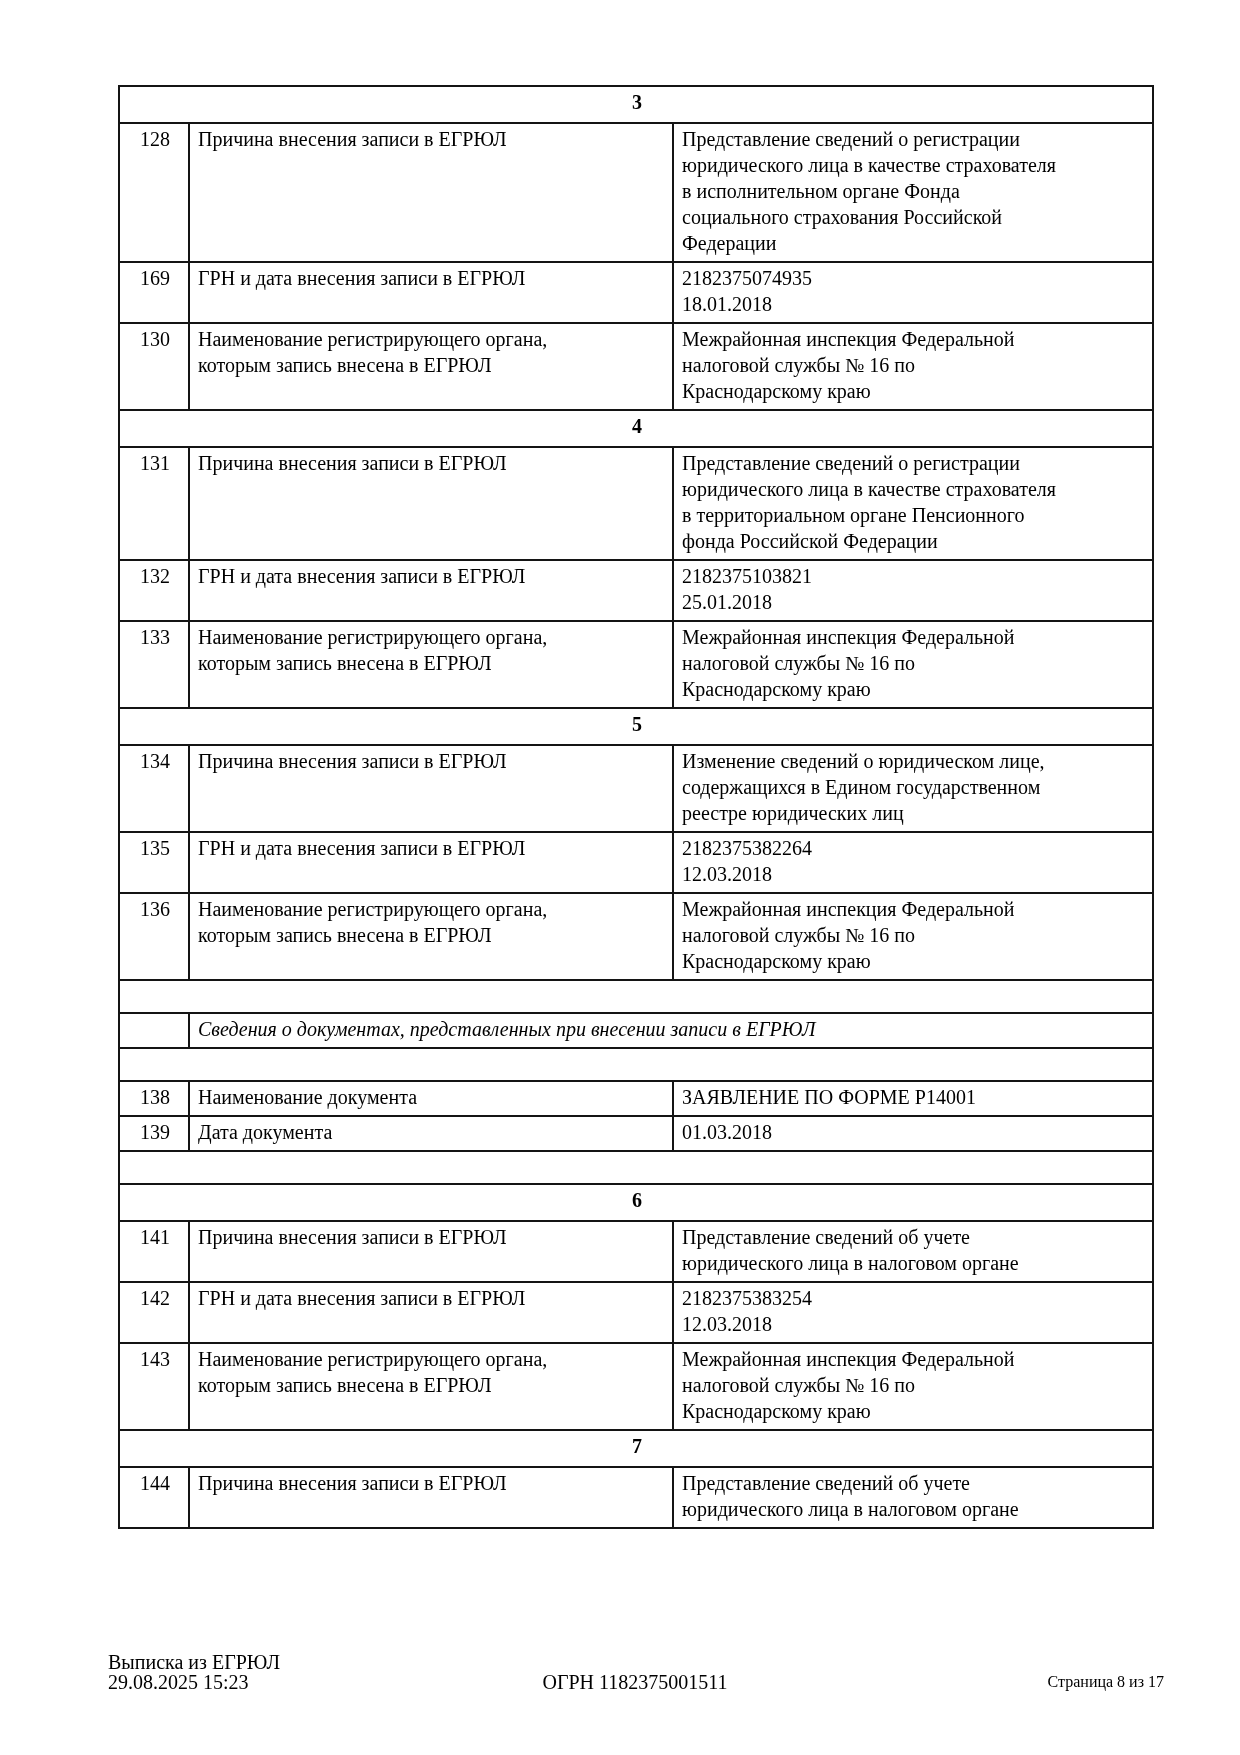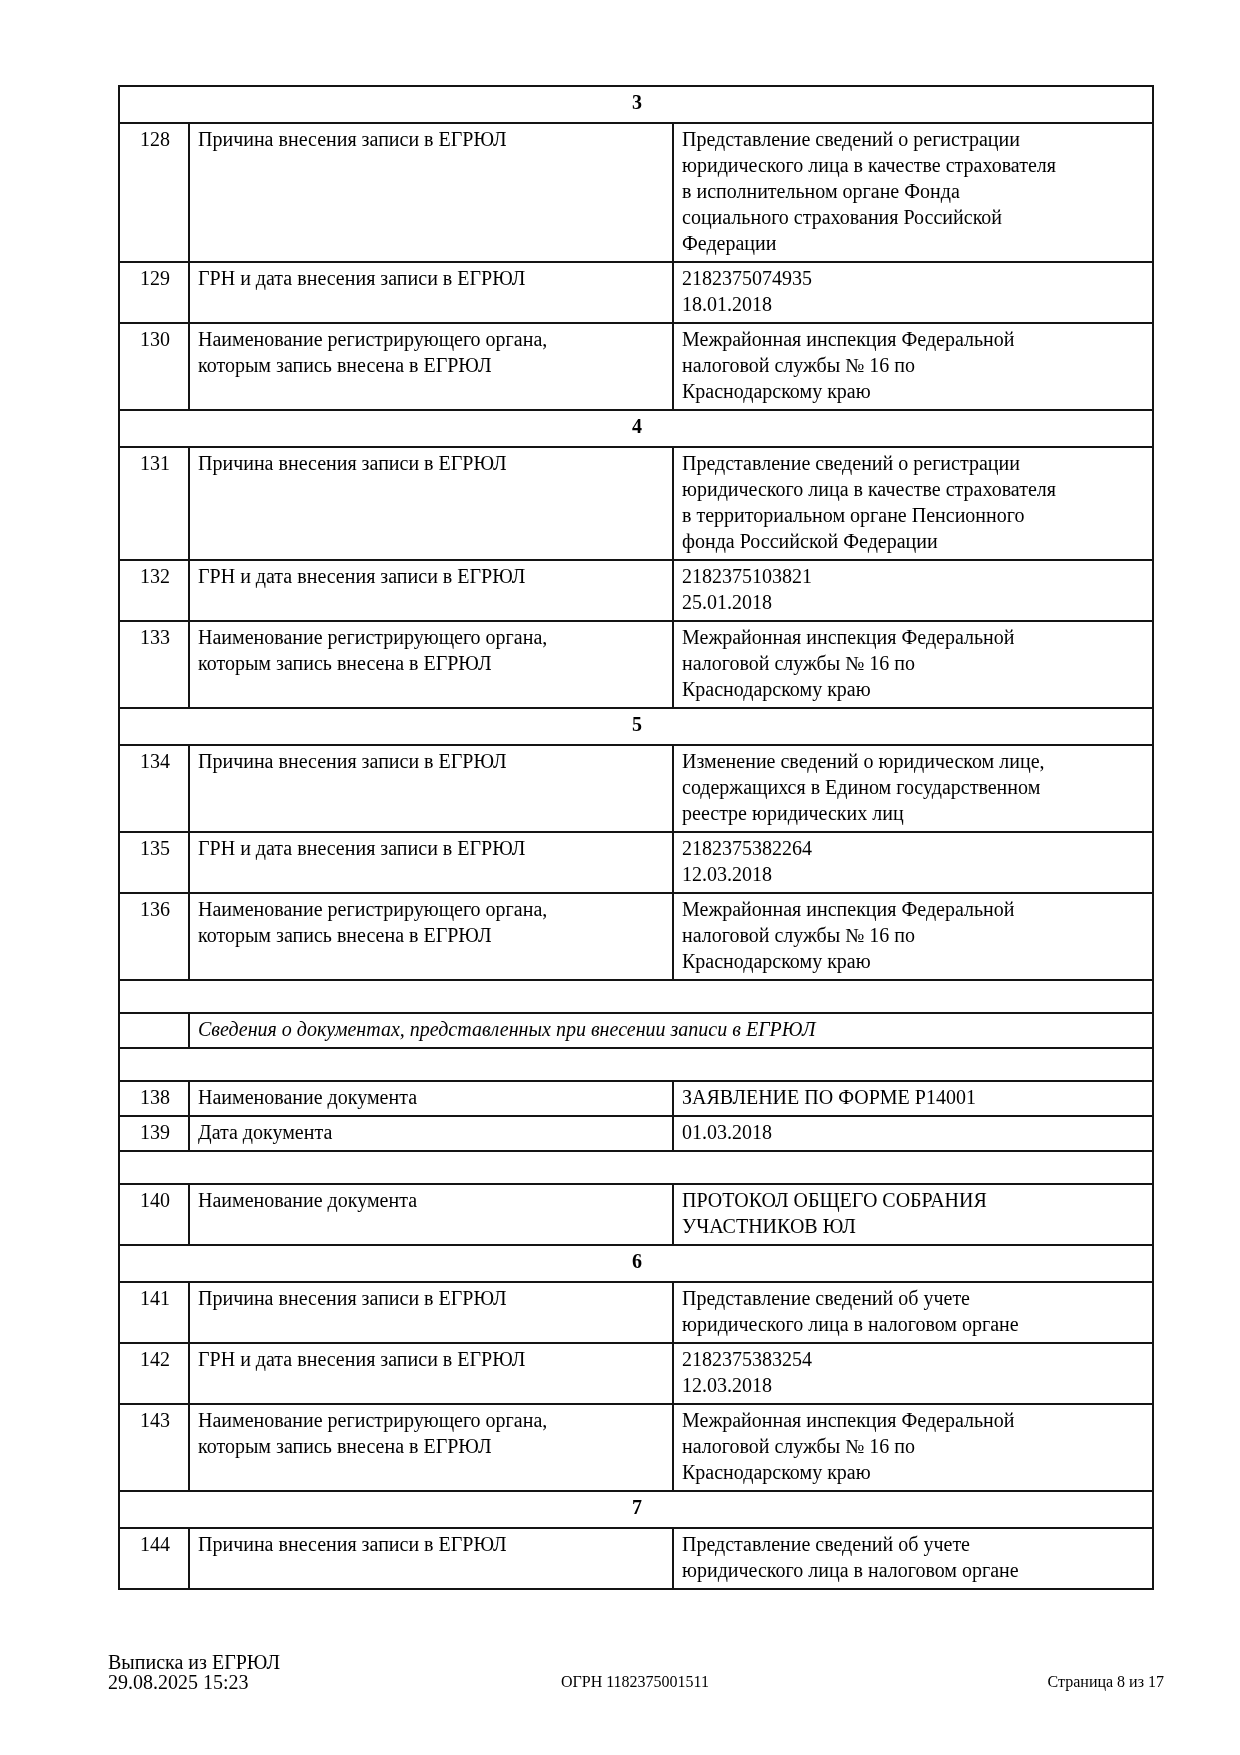--- a/index.html
+++ b/index.html
@@ -59,21 +59,21 @@
     top: 1652px;
     font-size: 20px;
     line-height: 20px;
   }
   .footer-center {
     position: absolute;
     left: 118px;
     width: 1034px;
     top: 1672px;
     text-align: center;
-    font-size: 16px;
+    font-size: 20px;
     line-height: 20px;
   }
   .footer-right {
     position: absolute;
     right: 76px;
     top: 1672px;
     text-align: right;
     font-size: 16px;
     line-height: 20px;
   }
@@ -96,21 +96,21 @@
         <tr>
           <td class="num-cell">128</td>
           <td>Причина внесения записи в ЕГРЮЛ</td>
           <td>Представление сведений о регистрации
 юридического лица в качестве страхователя
 в исполнительном органе Фонда
 социального страхования Российской
 Федерации</td>
         </tr>
         <tr>
-          <td class="num-cell">129</td>
+          <td class="num-cell">169</td>
           <td>ГРН и дата внесения записи в ЕГРЮЛ</td>
           <td>2182375074935
 18.01.2018</td>
         </tr>
         <tr>
           <td class="num-cell">130</td>
           <td>Наименование регистрирующего органа,
 которым запись внесена в ЕГРЮЛ</td>
           <td>Межрайонная инспекция Федеральной
 налоговой службы № 16 по
@@ -180,26 +180,20 @@
           <td>Наименование документа</td>
           <td>ЗАЯВЛЕНИЕ ПО ФОРМЕ Р14001</td>
         </tr>
         <tr>
           <td class="num-cell">139</td>
           <td>Дата документа</td>
           <td>01.03.2018</td>
         </tr>
         <tr>
           <td colspan="3" class="spacer-cell"></td>
-        </tr>
-        <tr>
-          <td class="num-cell">140</td>
-          <td>Наименование документа</td>
-          <td>ПРОТОКОЛ ОБЩЕГО СОБРАНИЯ
-УЧАСТНИКОВ ЮЛ</td>
         </tr>
         <tr>
           <td colspan="3" class="section-cell">6</td>
         </tr>
         <tr>
           <td class="num-cell">141</td>
           <td>Причина внесения записи в ЕГРЮЛ</td>
           <td>Представление сведений об учете
 юридического лица в налоговом органе</td>
         </tr>

